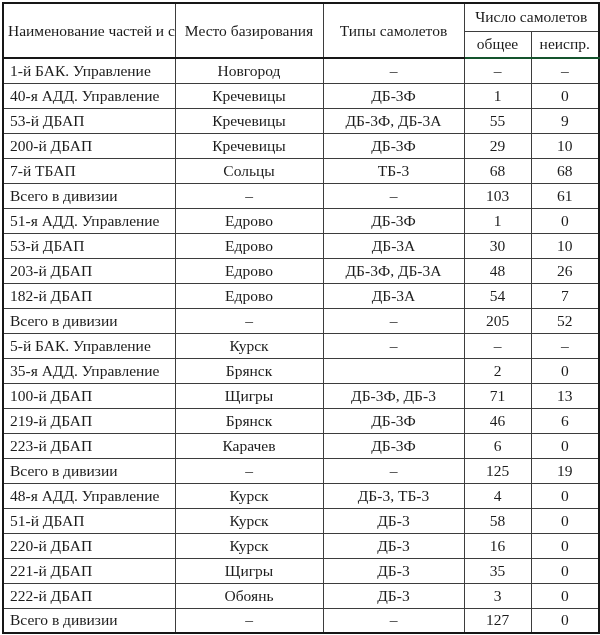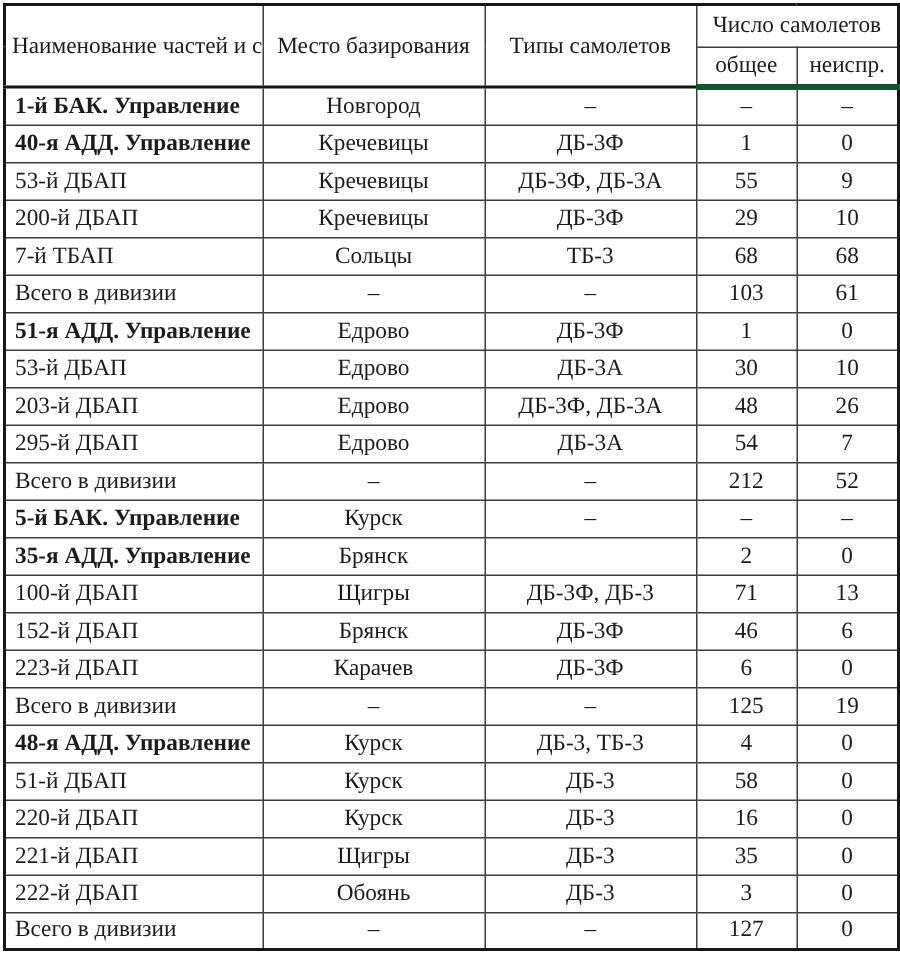--- a/index.html
+++ b/index.html
@@ -36,34 +36,34 @@
   }
   thead th {
     font-weight: normal;
     font-size: 15.5px;
     text-align: center;
     line-height: 1.15;
     white-space: normal;
   }
   thead tr.h-top { height: 28px; }
   thead tr.h-sub { height: 27px; }
-  thead tr.h-sub th { border-bottom: 4px solid #14532d; }
+  thead tr.h-sub th { border-bottom: 2px solid #14532d; }
   thead th.span-rows { border-bottom: 2px solid #161616; }
   tbody td {
     font-size: 15.5px;
     text-align: center;
     height: 25px;
     vertical-align: middle;
   }
   tbody td.c-name {
     text-align: left;
     padding-left: 6px;
   }
   tbody td.bold {
-    font-weight: bold;
+    font-weight: normal;
   }
   col.c1 { width: 172px; }
   col.c2 { width: 148px; }
   col.c3 { width: 141px; }
   col.c4 { width: 67px; }
   col.c5 { width: 68px; }
 </style>
 </head>
 <body>
 
@@ -146,31 +146,31 @@
           <td>10</td>
         </tr>
         <tr>
           <td class="c-name">203-й ДБАП</td>
           <td>Едрово</td>
           <td>ДБ-3Ф, ДБ-3А</td>
           <td>48</td>
           <td>26</td>
         </tr>
         <tr>
-          <td class="c-name">295-й ДБАП</td>
+          <td class="c-name">182-й ДБАП</td>
           <td>Едрово</td>
           <td>ДБ-3А</td>
           <td>54</td>
           <td>7</td>
         </tr>
         <tr>
           <td class="c-name">Всего в дивизии</td>
           <td>–</td>
           <td>–</td>
-          <td>212</td>
+          <td>205</td>
           <td>52</td>
         </tr>
         <tr>
           <td class="c-name bold">5-й БАК. Управление</td>
           <td>Курск</td>
           <td>–</td>
           <td>–</td>
           <td>–</td>
         </tr>
         <tr>
@@ -181,21 +181,21 @@
           <td>0</td>
         </tr>
         <tr>
           <td class="c-name">100-й ДБАП</td>
           <td>Щигры</td>
           <td>ДБ-3Ф, ДБ-3</td>
           <td>71</td>
           <td>13</td>
         </tr>
         <tr>
-          <td class="c-name">152-й ДБАП</td>
+          <td class="c-name">219-й ДБАП</td>
           <td>Брянск</td>
           <td>ДБ-3Ф</td>
           <td>46</td>
           <td>6</td>
         </tr>
         <tr>
           <td class="c-name">223-й ДБАП</td>
           <td>Карачев</td>
           <td>ДБ-3Ф</td>
           <td>6</td>

